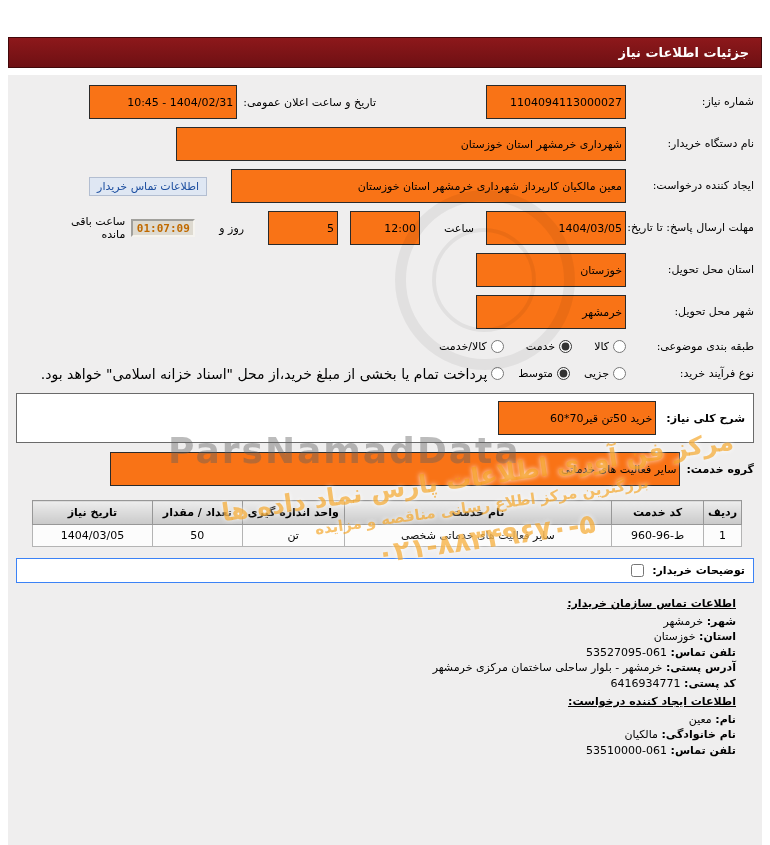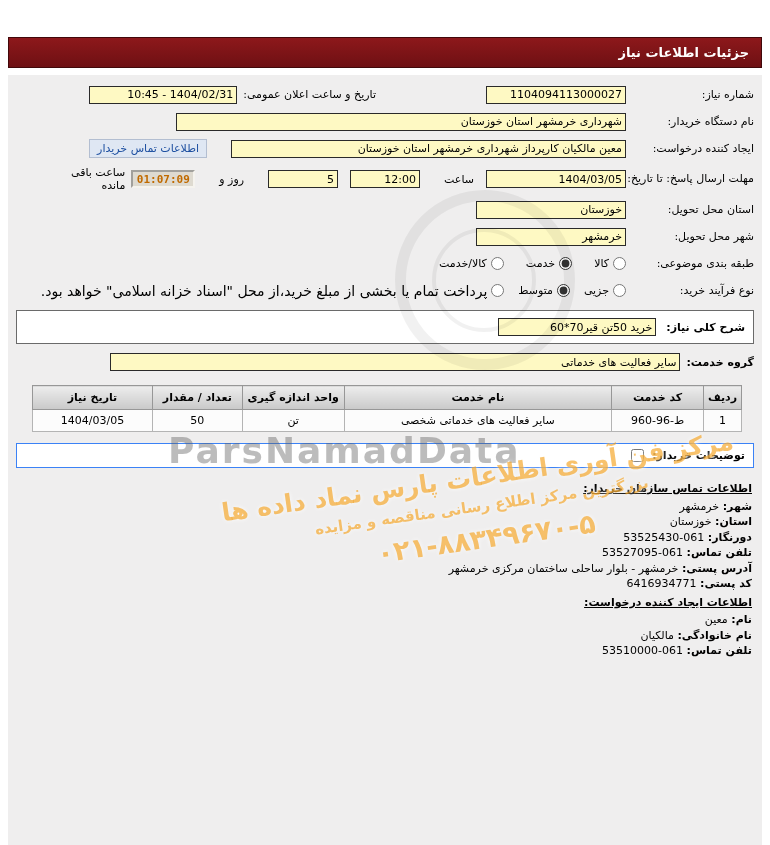--- a/index.html
+++ b/index.html
@@ -10,21 +10,21 @@
   .titlebar { position:absolute; top:37px; right:8px; left:8px; height:31px;
     background:linear-gradient(#8d181b,#6e1013); border:1px solid #42080a;
     color:#ffffff; font-size:13px; font-weight:bold; display:flex; align-items:center; padding:0 12px; }
 
   
   .panel { position:absolute; top:75px; right:8px; left:8px; bottom:0; background:#efeeee; padding:10px 6px 0; font-size:11px; color:#000; }
 
   .frow { display:flex; align-items:center; margin:0 2px 8px; min-height:19px; }
   .col-label { width:128px; line-height:1.25; }
   .lbl { white-space:nowrap; }
-  .inp { height:18px; border:1px solid #2a2a2a; background:#fef9c3; font:11px "DejaVu Sans", sans-serif; padding:0 3px; direction:rtl; text-align:right; }
+  .inp { height:34px; border:1px solid #2a2a2a; background:#f97316; font:11px "DejaVu Sans", sans-serif; padding:0 3px; direction:rtl; text-align:right; }
   .inp.ltr { direction:ltr; text-align:right; }
   .w70{width:70px} .w140{width:140px} .w148{width:148px} .w150{width:150px}
   .w158{width:158px} .w395{width:395px} .w450{width:450px} .w570{width:570px}
   .mr6{margin-right:6px} .mr8{margin-right:24px}
   .mr12{margin-right:12px} .mr14{margin-right:14px} .mr22{margin-right:22px} .mr110{margin-right:110px}
 
   .contact-link { font-size:11px; color:#1d4fa0; background:#dfe7f3; border:1px solid #b3bed1; padding:2px 7px; text-decoration:none; white-space:nowrap; }
   .countdown { width:64px; height:18px; background:#dedad0; border:2px inset #f5f3ee; color:#c06a00; font:bold 11px "DejaVu Sans Mono", monospace; display:flex; align-items:center; justify-content:center; direction:ltr; }
   .remaining { width:80px; line-height:1.2; }
 
@@ -37,21 +37,21 @@
   .section-head { font-weight:bold; margin:13px 4px 0; }
   .group-row { display:flex; align-items:center; margin:9px 2px 0; }
 
   table.svc { border-collapse:collapse; width:710px; margin:14px 14px 0; }
   table.svc th { border:1px solid #979797; background:linear-gradient(#ededed,#c9c9c9); font-weight:bold; font-size:11px; padding:5px 2px; }
   table.svc td { border:1px solid #b4b4b4; background:#fcfcfc; font-size:11px; padding:4px 3px; text-align:center; height:22px; }
 
   .notesbox { border:1px solid #3b82f6; background:#fff; margin:11px 2px 0; padding:5px 8px; display:flex; align-items:center; }
   .notesbox input { width:13px; height:13px; margin:0 8px 0 0; }
 
-  .contact { margin:13px 4px 0; line-height:15.5px; }
+  .contact { margin:13px 20px 0; line-height:15.5px; }
   .contact .title { font-weight:bold; text-decoration:underline; margin:3px 0 2px; }
   .contact .cline b { font-weight:bold; }
   .num { unicode-bidi:normal; }
 
   
   .wm { position:absolute; inset:0; pointer-events:none; z-index:9; }
   .wm-ring1 { position:absolute; top:190px; left:395px; width:180px; height:180px; border:11px solid rgba(0,0,0,0.055); border-radius:50%; }
   .wm-ring2 { position:absolute; top:228px; left:432px; width:104px; height:104px; border:4px solid rgba(0,0,0,0.055); border-radius:50%; }
   .wm-brand { position:absolute; top:430px; left:168px; font-size:36px; font-weight:bold; letter-spacing:2px; color:rgba(95,95,95,0.42); direction:ltr; }
   .wm-orange { position:absolute; top:462px; right:18px; width:540px; transform:rotate(-8deg); text-align:center; color:rgba(243,156,18,0.62); text-shadow:0 0 5px rgba(255,255,255,0.85); }
@@ -185,21 +185,20 @@
 
     <div class="notesbox">
       <span class="b">توضیحات خریدار:</span>
       <input type="checkbox" style="">
     </div>
 
     <div class="contact">
       <div class="title">اطلاعات تماس سازمان خریدار:</div>
       <div class="cline"><b>شهر:</b> <span>خرمشهر</span></div>
       <div class="cline"><b>استان:</b> <span>خوزستان</span></div>
-      <div class="cline"><b>دورنگار:</b> <span dir="ltr">53525430-061</span></div>
       <div class="cline"><b>تلفن تماس:</b> <span dir="ltr">53527095-061</span></div>
       <div class="cline"><b>آدرس پستی:</b> <span>خرمشهر - بلوار ساحلی ساختمان مرکزی خرمشهر</span></div>
       <div class="cline"><b>کد پستی:</b> <span dir="ltr">6416934771</span></div>
 
       <div class="title">اطلاعات ایجاد کننده درخواست:</div>
       <div class="cline"><b>نام:</b> <span>معین</span></div>
       <div class="cline"><b>نام خانوادگی:</b> <span>مالکیان</span></div>
       <div class="cline"><b>تلفن تماس:</b> <span dir="ltr">53510000-061</span></div>
     </div>
 

